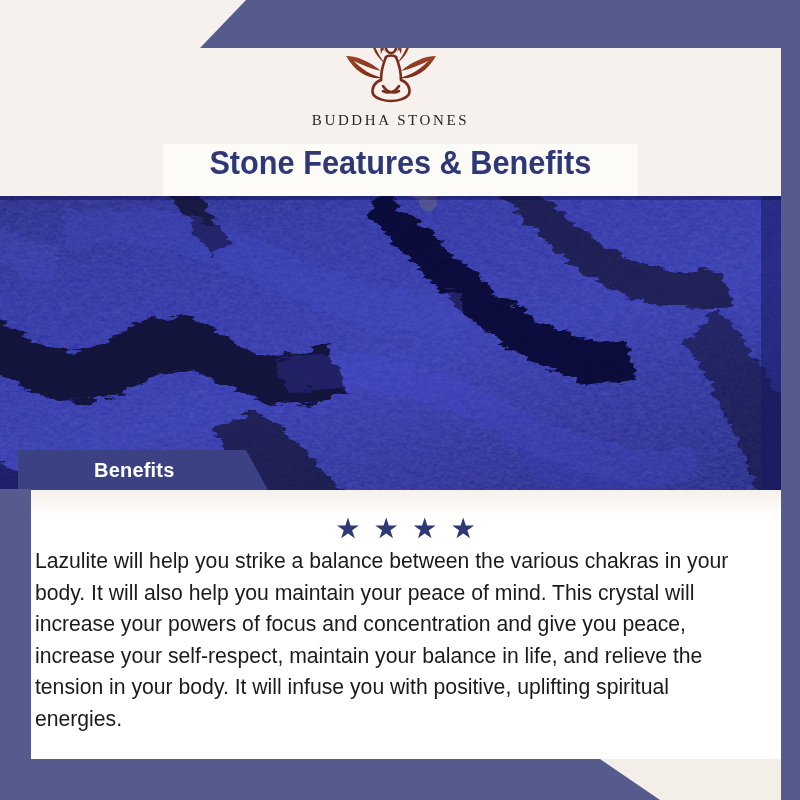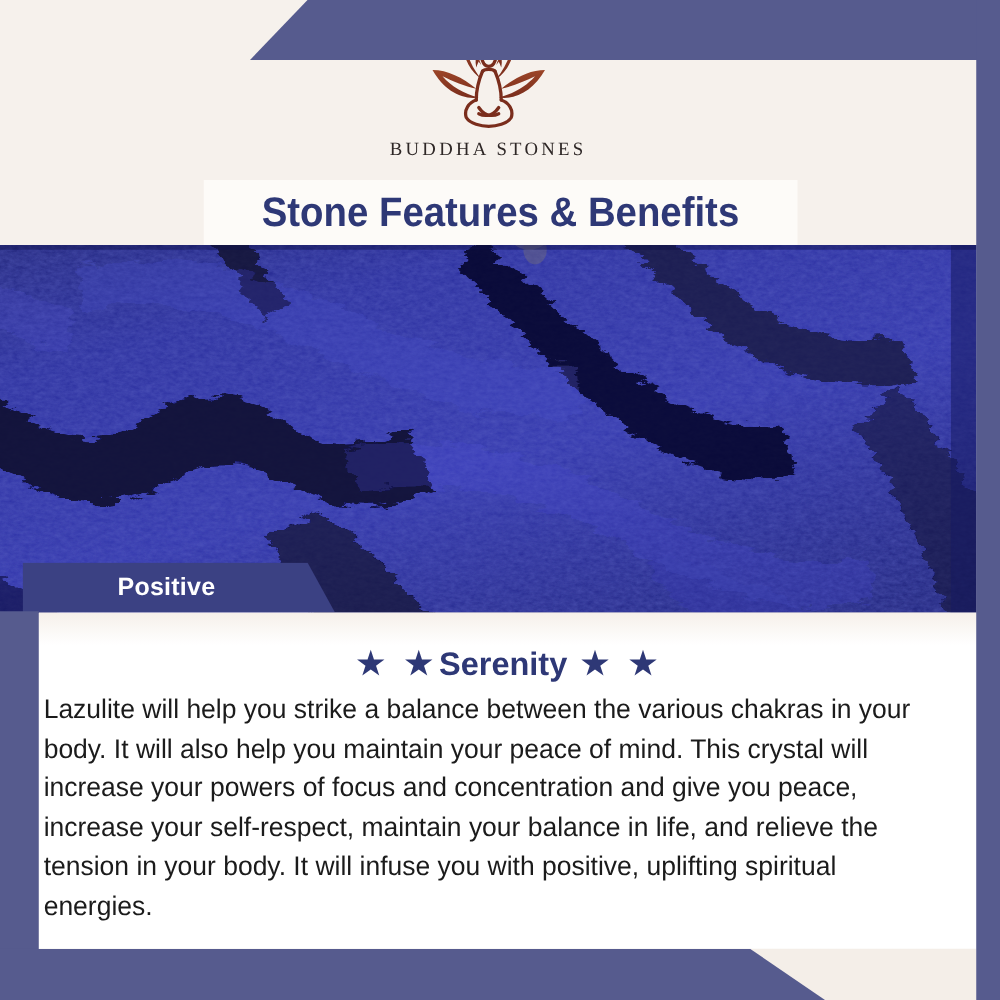--- a/index.html
+++ b/index.html
@@ -90,21 +90,20 @@
   }
 
   .title-band {
     position: absolute;
     left: 163px;
     top: 144px;
     width: 475px;
     height: 52px;
     background: #fdfbf8;
     display: flex;
-    align-items: center;
     justify-content: center;
   }
   .title-band span {
     font-size: 33px;
     font-weight: bold;
     color: #2e3876;
     letter-spacing: 0px;
     transform: scaleX(0.93);
     white-space: nowrap;
   }
@@ -292,31 +291,30 @@
 
       <ellipse cx="214" cy="10" rx="6" ry="4" fill="#8e8ba0" opacity="0.55"></ellipse>
       <ellipse cx="216" cy="14" rx="4" ry="5" fill="#6b6780" opacity="0.5"></ellipse>
 
       <rect width="400" height="14" fill="#0d1048" opacity="0.45"></rect>
       <rect y="140" width="400" height="10" fill="#151a62" opacity="0.35"></rect>
     </svg>
   </div>
 
   <div class="stone-label">
-    <span>Positive</span>
+    <span>Benefits</span>
   </div>
 
   <div class="content">
     <div class="features">
       <div class="feature tight">
         <span class="star">★</span>
       </div>
       <div class="feature tight">
         <span class="star">★</span>
-        <span>Serenity</span>
       </div>
       <div class="feature tight">
         <span class="star">★</span>
       </div>
       <div class="feature tight nogap">
         <span class="star">★</span>
       </div>
     </div>
 
     <p class="body-text">Lazulite will help you strike a balance between the various chakras in your body. It will also help you maintain your peace of mind. This crystal will increase your powers of focus and concentration and give you peace, increase your self-respect, maintain your balance in life, and relieve the tension in your body. It will infuse you with positive, uplifting spiritual energies.</p>

